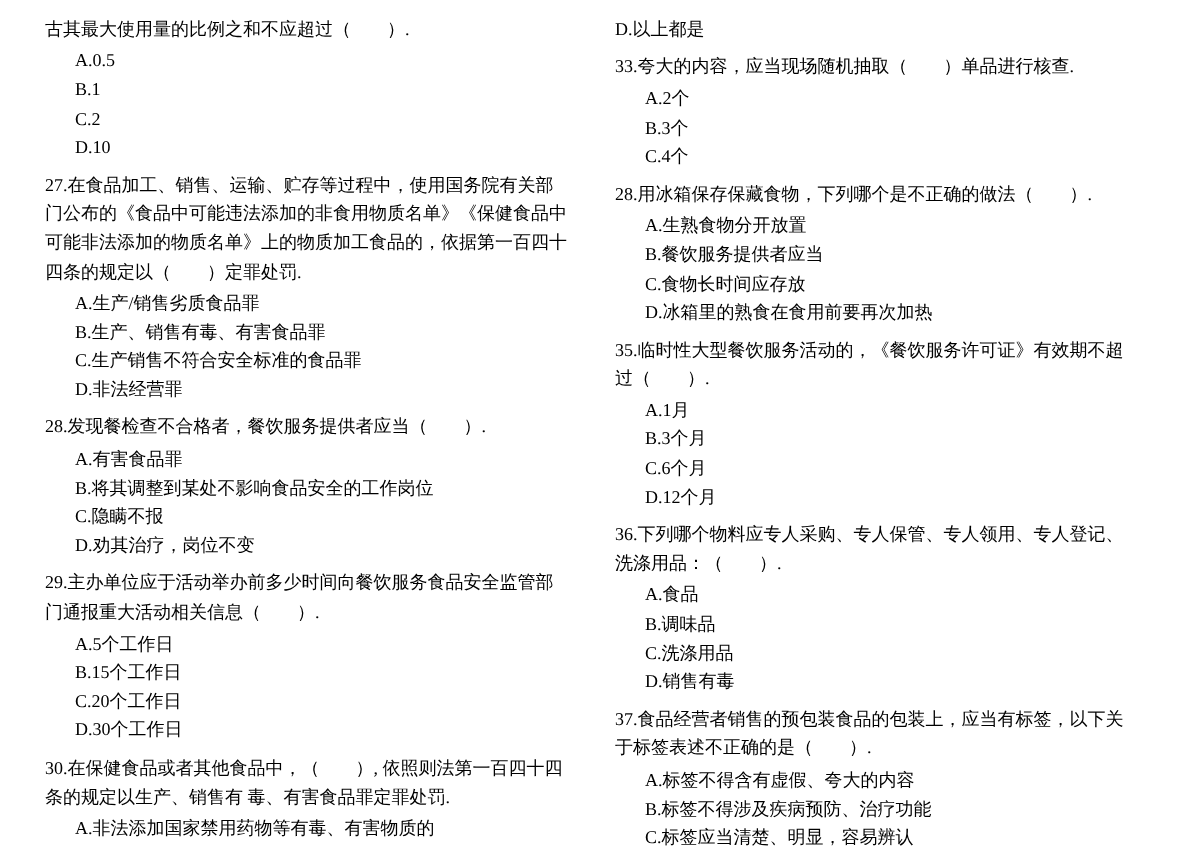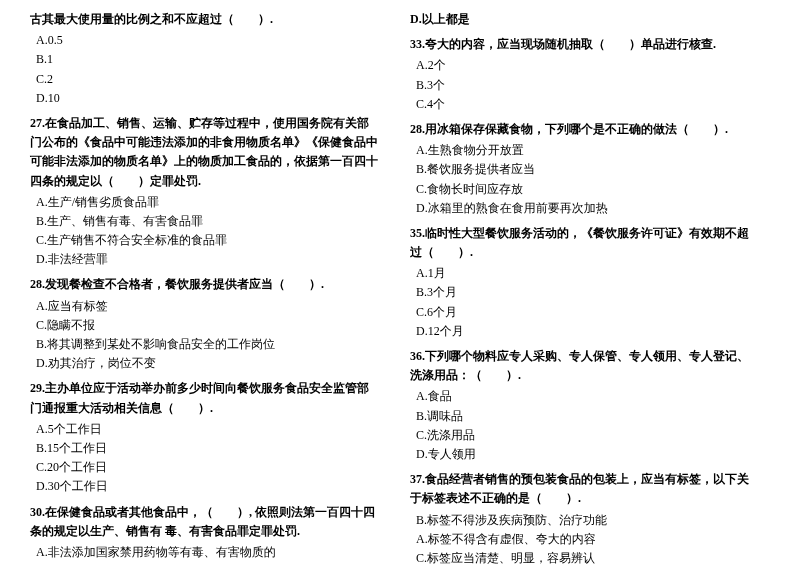--- a/index.html
+++ b/index.html
@@ -20,24 +20,23 @@
       width: 100%;
     }
     .question-block {
       margin-bottom: 6px;
       line-height: 1.6;
     }
     .question-text {
       display: block;
       text-indent: 0;
       margin-bottom: 2px;
-      font-weight: bold;
     }
     .options {
-      margin-left: 6px;
+      margin-left: 20px;
     }
     .option {
       min-width: 120px;
       line-height: 1.6;
     }
     .two-col {
       display: grid;
       grid-template-columns: 1fr 1fr;
       gap: 0 20px;
     }
@@ -69,23 +68,23 @@
           <div class="option">A.生产/销售劣质食品罪</div>
           <div class="option">B.生产、销售有毒、有害食品罪</div>
           <div class="option">C.生产销售不符合安全标准的食品罪</div>
           <div class="option">D.非法经营罪</div>
         </div>
       </div>
 
       <div class="question-block">
         <span class="question-text"><span>28.</span><span>发现餐检查不合格者，餐饮服务提供者应当（　　）.</span></span>
         <div class="options">
-          <div class="option">A.应当有标签</div>
+          <div class="option">A.有害食品罪</div>
+          <div class="option">B.将其调整到某处不影响食品安全的工作岗位</div>
           <div class="option">C.隐瞒不报</div>
-          <div class="option">B.将其调整到某处不影响食品安全的工作岗位</div>
           <div class="option">D.劝其治疗，岗位不变</div>
         </div>
       </div>
 
       <div class="question-block">
         <span class="question-text"><span>29.</span><span>主办单位应于活动举办前多少时间向餐饮服务食品安全监管部门通报重大活动相关信息（　　）.</span></span>
         <div class="options">
           <div class="option">A.5个工作日</div>
           <div class="option">B.15个工作日</div>
           <div class="option">C.20个工作日</div>
@@ -138,29 +137,29 @@
           <div class="option">D.12个月</div>
         </div>
       </div>
 
       <div class="question-block">
         <span class="question-text"><span>36.</span><span>下列哪个物料应专人采购、专人保管、专人领用、专人登记、洗涤用品：（　　）.</span></span>
         <div class="options">
           <div class="option">A.食品</div>
           <div class="option">B.调味品</div>
           <div class="option">C.洗涤用品</div>
-          <div class="option">D.专人领用</div>
+          <div class="option">D.销售有毒</div>
         </div>
       </div>
 
       <div class="question-block">
         <span class="question-text"><span>37.</span><span>食品经营者销售的预包装食品的包装上，应当有标签，以下关于标签表述不正确的是（　　）.</span></span>
         <div class="options">
+          <div class="option">A.标签不得含有虚假、夸大的内容</div>
           <div class="option">B.标签不得涉及疾病预防、治疗功能</div>
-          <div class="option">A.标签不得含有虚假、夸大的内容</div>
           <div class="option">C.标签应当清楚、明显，容易辨认</div>
 
         </div>
       </div>
 
     </div>
   </div>
 
 </div>
 

